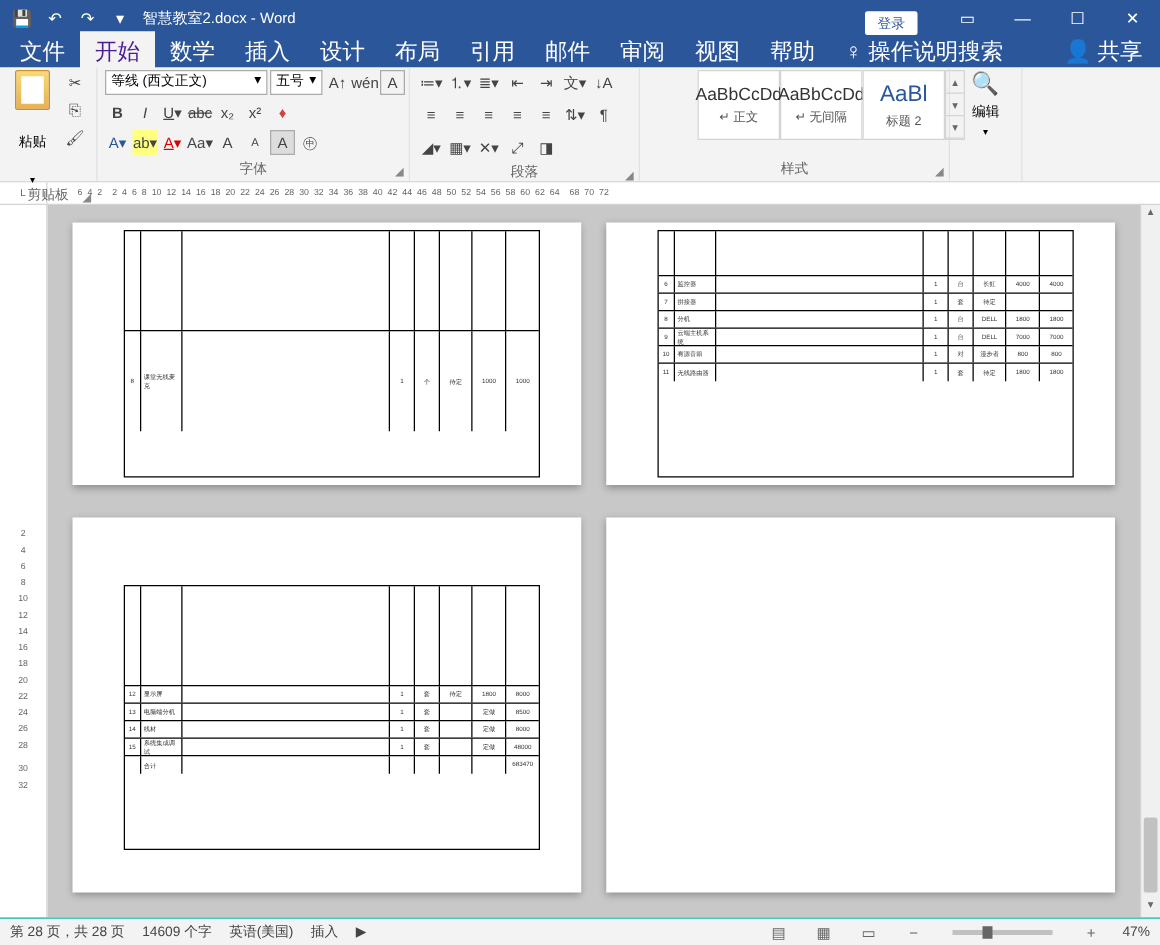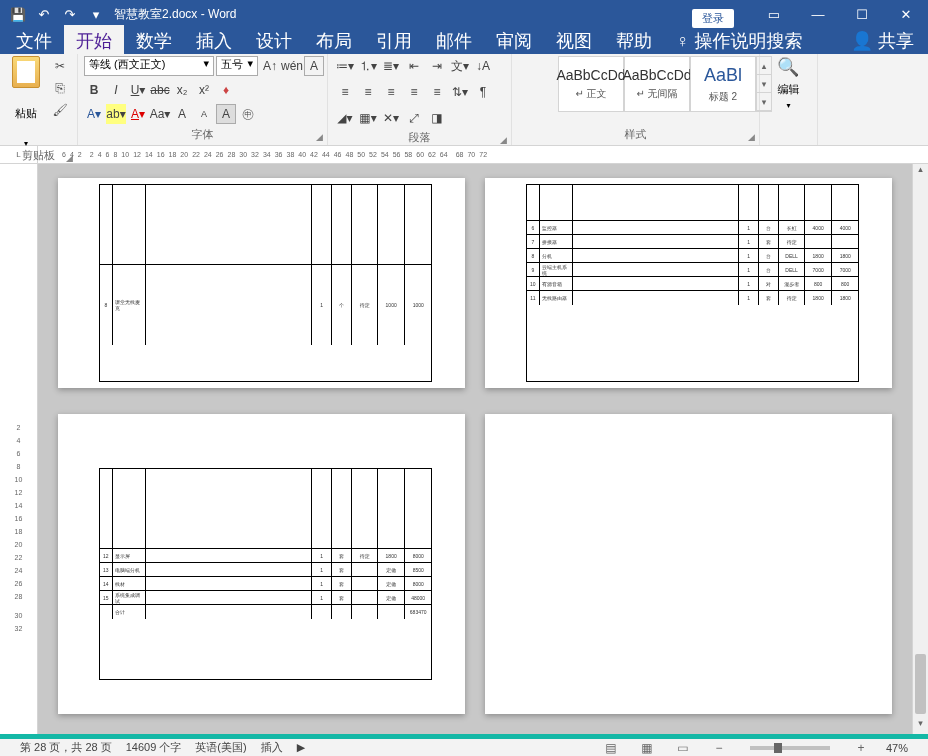--- a/index.html
+++ b/index.html
@@ -86,21 +86,21 @@
 .tbl .c-n3 { width: 8%; justify-content: center; }
 .tbl .c-n4 { width: 8%; justify-content: center; }
 .tbl .c-n5 { width: 8%; justify-content: center; }
 .scrollbar-v { width: 16px; background: #f0f0f0; border-left: 1px solid #d4d4d4; position: relative; }
 .scrollbar-v .thumb { position: absolute; left: 2px; right: 2px; top: 490px; height: 60px; background: #c1c1c1; border-radius: 2px; }
 .scrollbar-v .arr { position: absolute; left: 0; right: 0; height: 16px; text-align: center; font-size: 9px; color: #666; }
 .scrollbar-v .arr.up { top: 0; }
 .scrollbar-v .arr.dn { bottom: 0; }
 
 
-.statusbar { position: absolute; bottom: 0; left: 0; right: 0; height: 22px; background: #f3f3f3; border-top: 5px solid #14b8a6; display: flex; align-items: center; font-size: 11px; color: #444; padding: 0 20px; gap: 14px; text-align: center; }
+.statusbar { position: absolute; bottom: 0; left: 0; right: 0; height: 22px; background: #f3f3f3; border-top: 1px solid #14b8a6; display: flex; align-items: center; font-size: 11px; color: #444; padding: 0 8px; gap: 14px; text-align: center; }
 .statusbar .spacer { flex: 1; }
 .statusbar .vbtn { width: 22px; height: 18px; display: flex; align-items: center; justify-content: center; font-size: 12px; color: #666; }
 .statusbar .slider { width: 80px; height: 4px; background: #c1c1c1; position: relative; margin: 0 6px; }
 .statusbar .slider .knob { position: absolute; left: 24px; top: -3px; width: 8px; height: 10px; background: #666; }
 </style>
 </head>
 <body>
 
 <div class="titlebar">
   <div class="qat">

